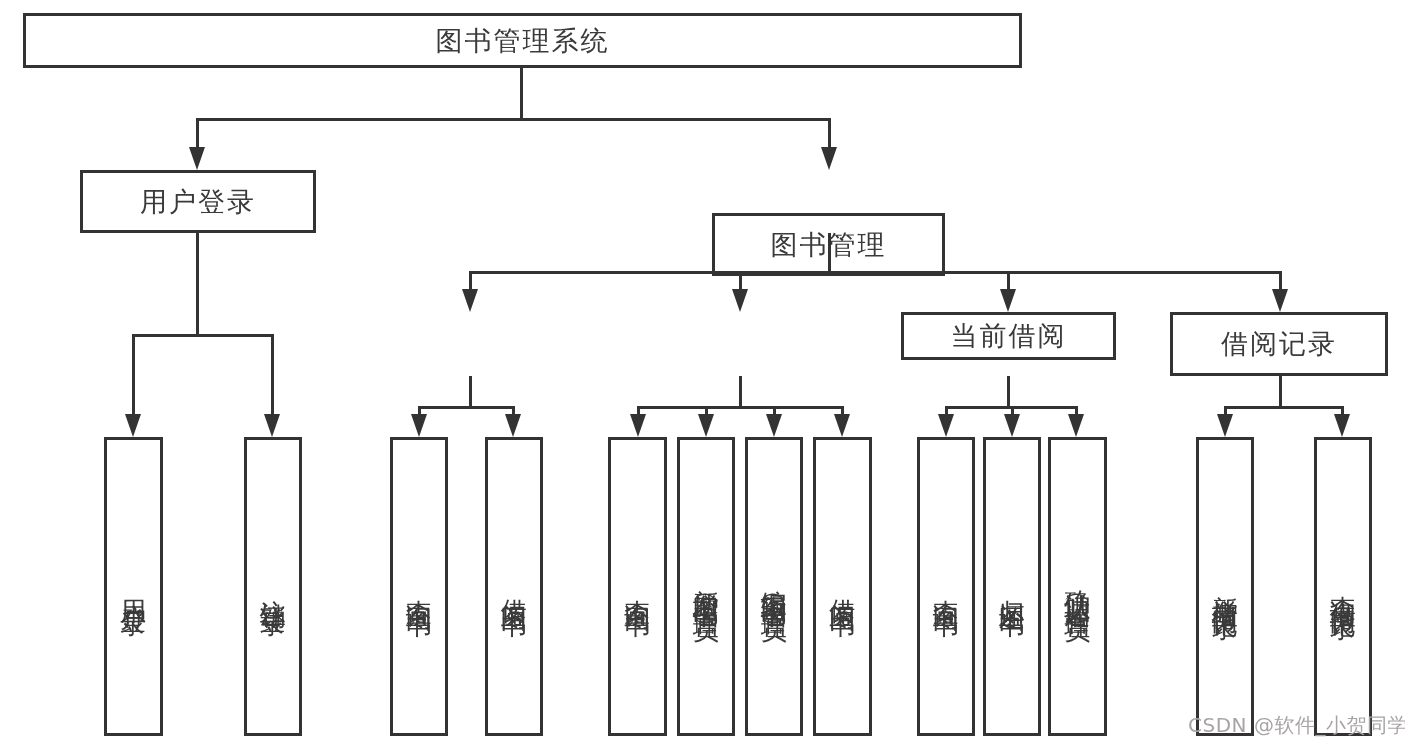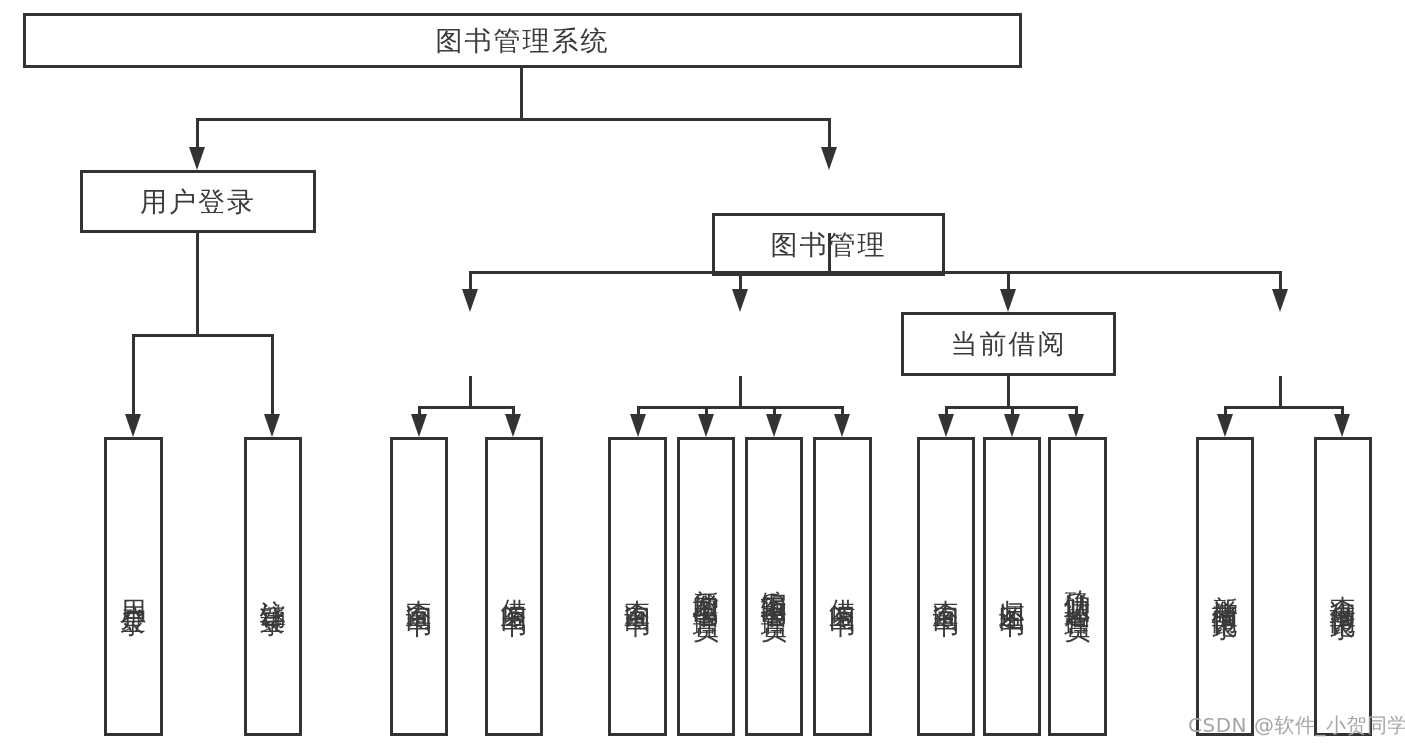--- a/index.html
+++ b/index.html
@@ -62,22 +62,25 @@
   <div class="hl" style="left:469px;top:271px;width:812px;"></div>
   <div class="vl" style="left:469px;top:271px;height:19px;"></div>
   <div class="arr" style="left:462px;top:289px;"></div>
   <div class="vl" style="left:739px;top:271px;height:19px;"></div>
   <div class="arr" style="left:732px;top:289px;"></div>
   <div class="vl" style="left:1007px;top:271px;height:19px;"></div>
   <div class="arr" style="left:1000px;top:289px;"></div>
   <div class="vl" style="left:1279px;top:271px;height:19px;"></div>
   <div class="arr" style="left:1272px;top:289px;"></div>
 
-  <div class="box" style="left:901px;top:312px;width:215px;height:64px;">
+  <div class="box" style="left:901px;top:312px;width:215px;height:48px;">
     <span>当前借阅</span>
+  </div>
+  <div class="box" style="left:1170px;top:312px;width:218px;height:64px;">
+    <span>借阅记录</span>
   </div>
 
   <div class="vl" style="left:469px;top:376px;height:30px;"></div>
   <div class="vl" style="left:739px;top:376px;height:30px;"></div>
   <div class="vl" style="left:1007px;top:376px;height:30px;"></div>
   <div class="vl" style="left:1279px;top:376px;height:30px;"></div>
 
   <div class="hl" style="left:418px;top:406px;width:97px;"></div>
   <div class="vl" style="left:418px;top:406px;height:10px;"></div>
   <div class="arr" style="left:411px;top:414px;"></div>

